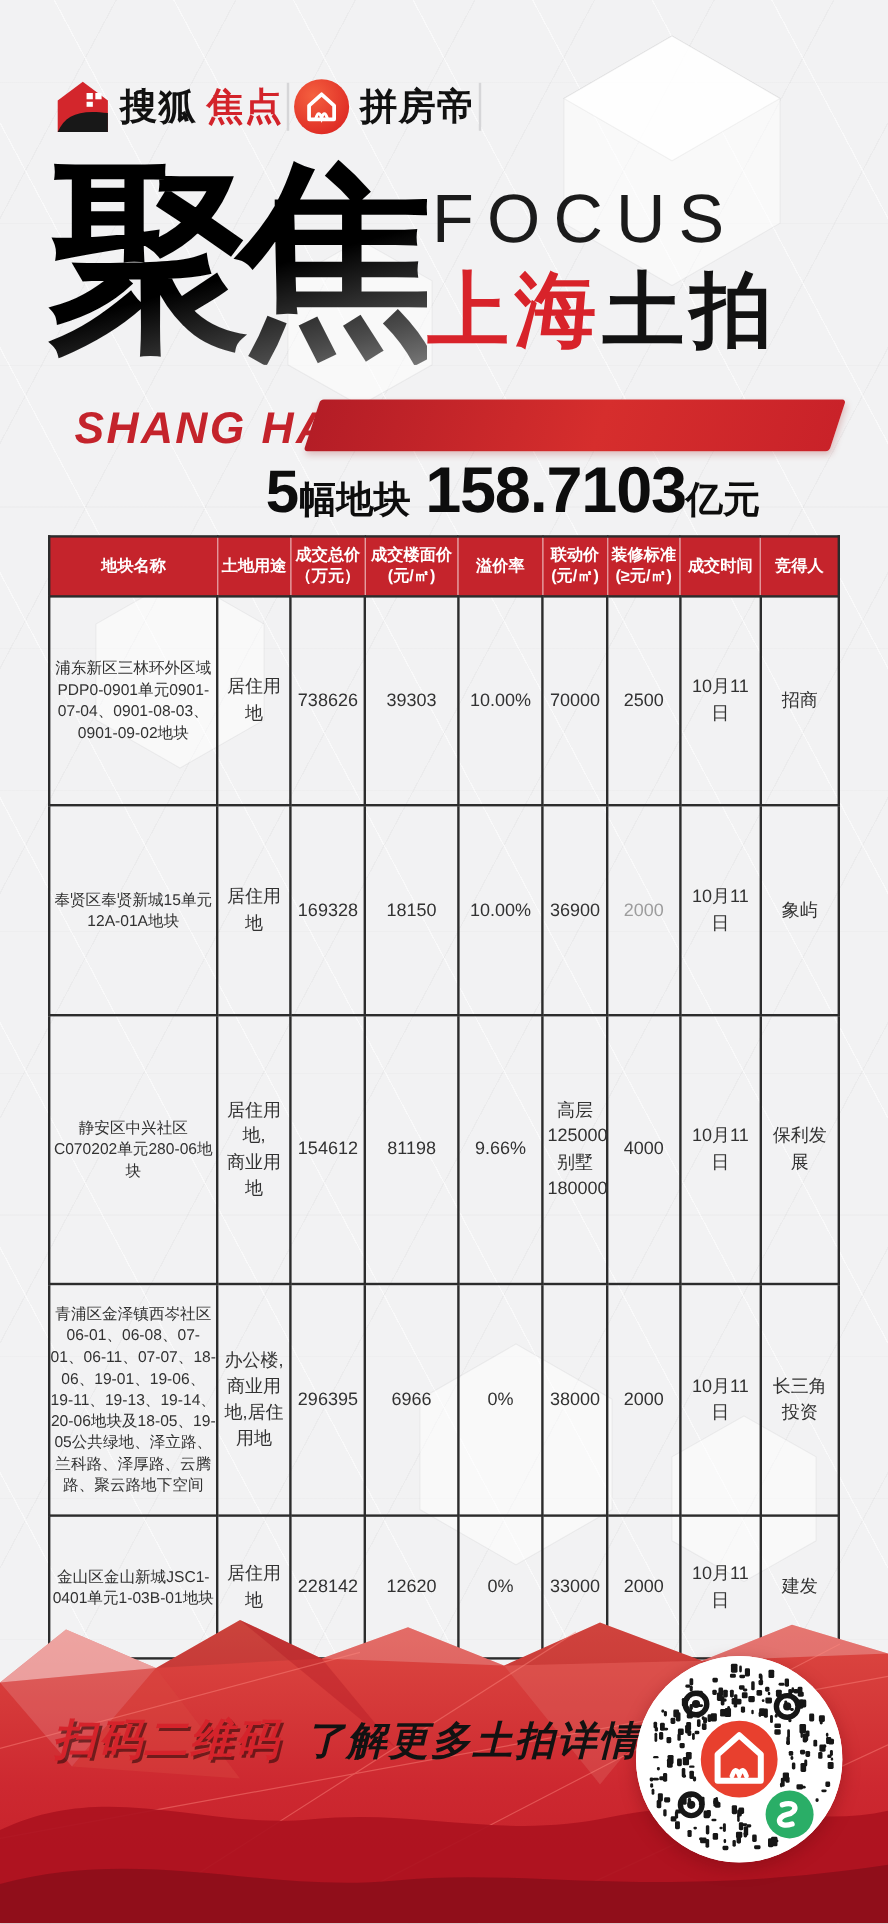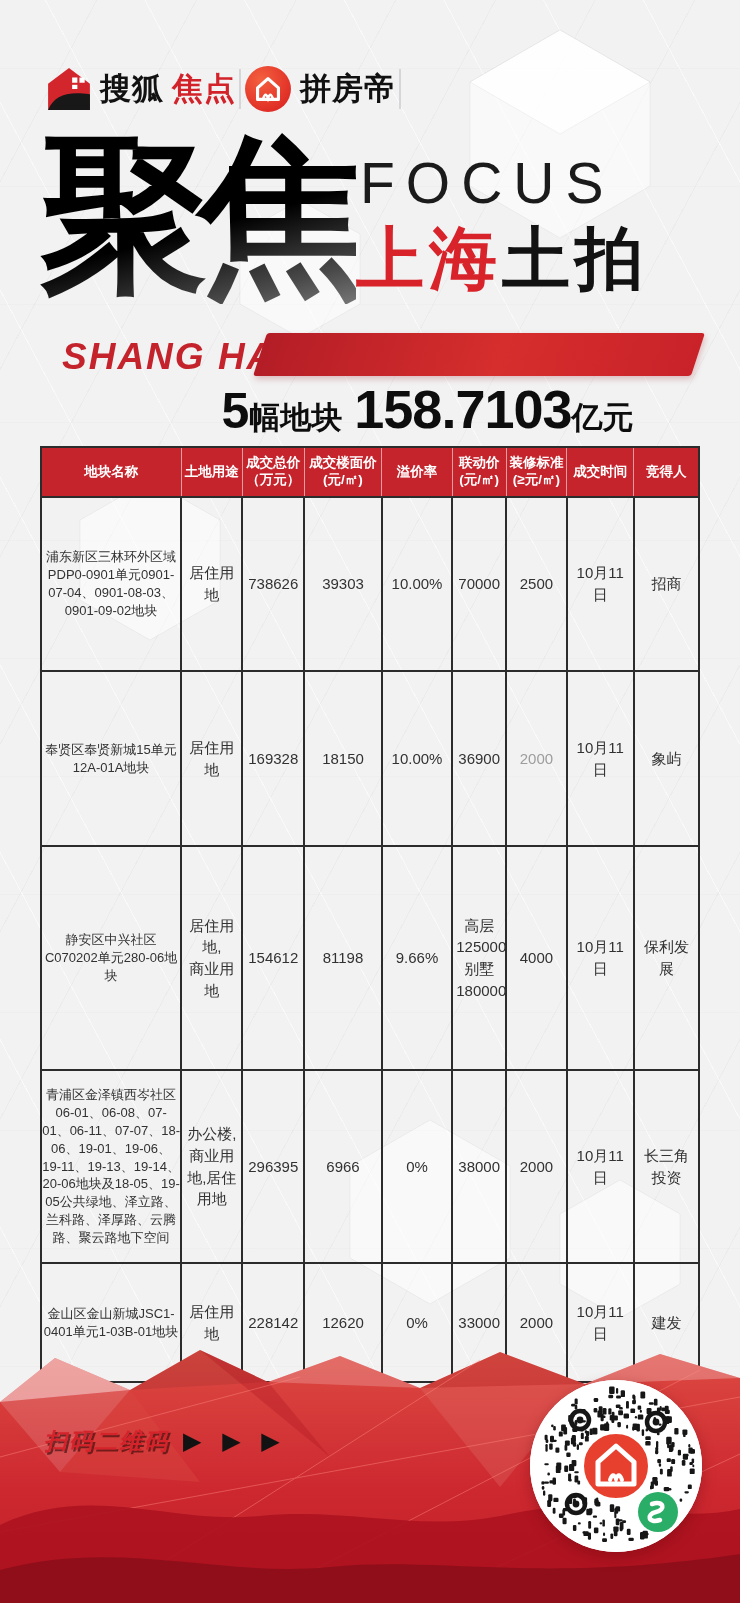--- a/index.html
+++ b/index.html
@@ -65,21 +65,21 @@
   .land-table tbody tr:nth-child(3){height:224px;margin-top:15px;}
   .land-table tbody tr:nth-child(4){height:193px;}
   .land-table tbody tr:nth-child(5){height:119px;}
   .land-table td.muted{color:#9d9d9d;}
 
   
   .footer{position:absolute;left:0;top:1342px;width:740px;height:261px;z-index:4;}
   .footer svg.footer-art{position:absolute;inset:0;}
   .scan-line{position:absolute;top:84px;left:44px;display:flex;align-items:baseline;z-index:5;
     font-style:italic;white-space:nowrap;}
-  .scan-red{font-size:23px;font-weight:900;color:#d5232b;text-shadow:2px 2px 0 rgba(45,8,8,.6);letter-spacing:2px;}
+  .scan-red{font-size:36px;font-weight:900;color:#d5232b;text-shadow:2px 2px 0 rgba(45,8,8,.6);letter-spacing:2px;}
   .scan-black{font-size:33px;font-weight:900;color:#121212;margin-left:20px;letter-spacing:2px;}
   .scan-arrows{font-size:24px;color:#121212;margin-left:14px;letter-spacing:7px;font-style:normal;}
 
   .qr-wrap{position:absolute;left:530px;top:38px;width:172px;height:172px;border-radius:50%;
     background:#fff;z-index:6;box-shadow:0 5px 14px rgba(110,10,15,.4);}
   .qr-wrap svg{position:absolute;inset:0;}
 </style>
 </head>
 <body>
 
@@ -283,20 +283,21 @@
         <line x1="250" y1="261" x2="700" y2="28"></line>
         <line x1="420" y1="261" x2="740" y2="112"></line>
         <line x1="0" y1="190" x2="740" y2="55"></line>
       </g>
       <path d="M0,183 C90,140 170,183 260,174 C350,165 420,192 510,172 C600,152 670,183 740,167 L740,261 L0,261 Z" fill="#ad1220" opacity="0.92"></path>
       <path d="M0,228 C120,196 220,236 330,225 C440,214 540,242 740,212 L740,261 L0,261 Z" fill="#8e0e1a" opacity="0.95"></path>
     </svg>
 
     <div class="scan-line">
       <span class="scan-red">扫码二维码</span>
+      <span class="scan-black">了解更多土拍详情</span>
       <span class="scan-arrows">▶ ▶ ▶</span>
     </div>
 
     <div class="qr-wrap">
       <svg viewBox="0 0 172 172">
         <circle cx="86" cy="86" r="86" fill="#fff"></circle>
         <g id="qr-dots" fill="#161616">
             <rect x="136.5" y="36.3" width="5.4" height="6.6" rx="1.2"></rect>
             <rect x="22.7" y="59.7" width="4.1" height="2.3" rx="1.2"></rect>
             <rect x="63.7" y="18.1" width="4.5" height="3.9" rx="1.2"></rect>

